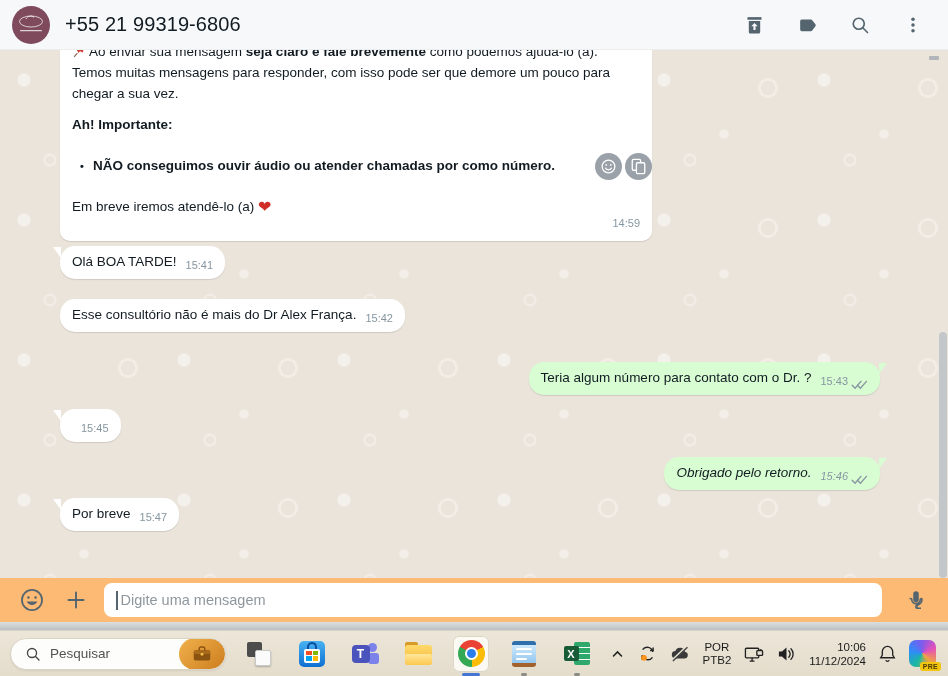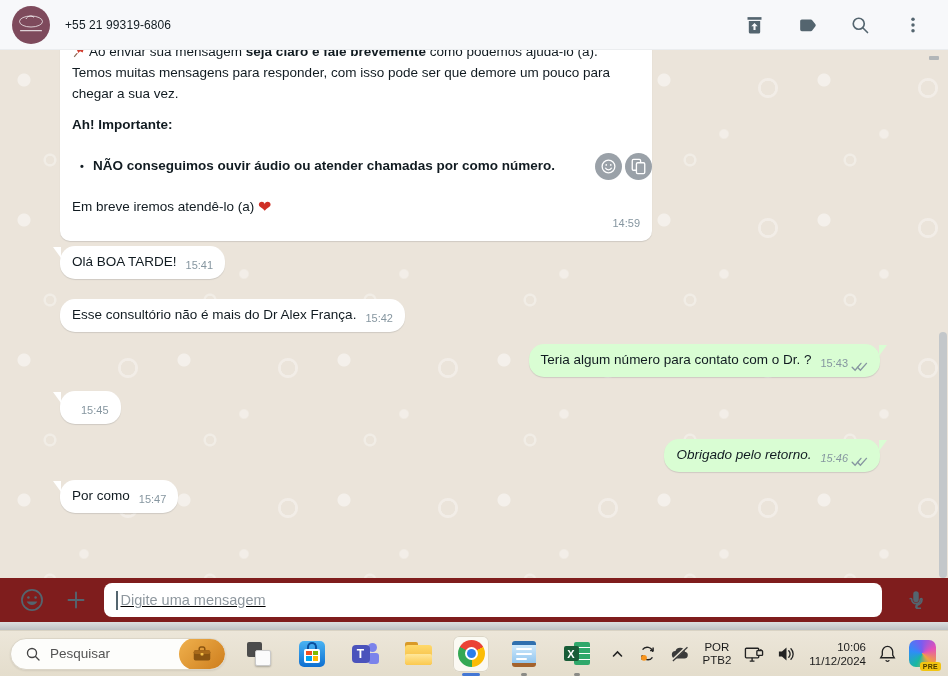--- a/index.html
+++ b/index.html
@@ -5,21 +5,21 @@
   * { margin:0; padding:0; box-sizing:border-box; }
   html,body { width:948px; height:676px; overflow:hidden; background:#fff;
     font-family:"Liberation Sans", sans-serif; }
   .screen { width:948px; height:676px; display:flex; flex-direction:column; position:relative; }
 
   
   .chat-header { height:50px; flex:0 0 50px; background:#f7f8fa; display:flex; align-items:center;
     padding:0 22px 0 12px; border-bottom:1px solid #ebedef; z-index:5; }
   .avatar { width:38px; height:38px; border-radius:50%; background:#7e4a5c; margin-right:15px;
     position:relative; overflow:hidden; flex:0 0 38px; cursor:pointer; }
-  .contact-name { font-size:12px; color:#111b21; letter-spacing:.1px; cursor:pointer; }
+  .contact-name { font-size:20px; color:#111b21; letter-spacing:.1px; cursor:pointer; }
   .header-actions { margin-left:auto; display:flex; align-items:center; gap:27px; }
   .hbtn { width:26px; height:26px; display:flex; align-items:center; justify-content:center; cursor:pointer; }
 
   
   .chat-area { flex:1 1 auto; position:relative; overflow:hidden; background-color:#ebe4da;
     background-image:
       radial-gradient(circle 9px at 24px 30px, rgba(255,255,255,.45) 6px, transparent 7px),
       radial-gradient(circle 6px at 84px 84px, rgba(255,255,255,.38) 4px, transparent 5.5px),
       radial-gradient(circle 11px at 128px 38px, transparent 7px, rgba(255,255,255,.35) 7.5px, rgba(255,255,255,.35) 9.5px, transparent 10.5px),
       radial-gradient(circle 7px at 50px 110px, transparent 4px, rgba(255,255,255,.32) 4.5px, rgba(255,255,255,.32) 6px, transparent 7px);
@@ -56,22 +56,22 @@
   .circle-btn { width:27px; height:27px; border-radius:50%; background:#9aa1a8;
     display:flex; align-items:center; justify-content:center; cursor:pointer; }
 
   
   .scroll-thumb { position:absolute; right:1px; top:282px; width:8px; height:246px;
     background:#c3c7ca; border-radius:4px; cursor:pointer; }
   .scroll-dash { position:absolute; right:9px; top:6px; width:10px; height:4px;
     background:#b2b6b8; border-radius:1px; }
 
   
-  .composer { flex:0 0 44px; background:#7f1d1d; display:flex; align-items:center;
-    padding:0 14px; gap:8px; z-index:5;text-decoration:underline; }
+  .composer { flex:0 0 44px; background:#fdba74; display:flex; align-items:center;
+    padding:0 14px; gap:8px; z-index:5; }
   .cbtn { width:36px; height:36px; display:flex; align-items:center; justify-content:center; cursor:pointer; }
   .input-box { flex:1; height:34px; background:#fff; border-radius:8px; display:flex;
     align-items:center; padding:0 12px; margin:0 8px 0 2px; cursor:text; }
   .caret { width:1.5px; height:19px; background:#54656f; margin-right:3px; }
   .placeholder { color:#8e979e; font-size:14.5px; }
 
   
   .window-edge { flex:0 0 8px; background:linear-gradient(180deg,#dcdfe0,#bdc1c3); }
 
   
@@ -220,21 +220,21 @@
     </div>
 
     <div class="row in" style="margin-top:20px;">
       <div class="msg s">
         <span>Esse consultório não é mais do Dr Alex França.</span><span class="meta">
             <span>15:42</span>
           </span>
       </div>
     </div>
 
-    <div class="row out" style="margin-top:12px;">
+    <div class="row out" style="margin-top:30px;">
       <div class="msg s out-bubble">
         <svg class="tailsvg tr" width="8" height="11" viewBox="0 0 8 11">
             <path d="M0 0h8L0 11z" fill="#d9fdd3"></path>
           </svg>
         <span>Teria algum número para contato com o Dr. ?</span><span class="meta">
             <span>15:43</span>
           <svg width="17" height="11" viewBox="0 0 18 12">
               <path d="M1 6.8l3.2 3.2L10.6 2.6" stroke="#8696a0" stroke-width="1.5" fill="none" stroke-linecap="round"></path>
               <path d="M6.8 6.8L10 10l6.6-7.4" stroke="#8696a0" stroke-width="1.5" fill="none" stroke-linecap="round"></path>
             </svg>
@@ -266,21 +266,21 @@
             </svg>
         </span>
       </div>
     </div>
 
     <div class="row in" style="margin-top:8px;">
       <div class="msg s">
         <svg class="tailsvg tl" width="8" height="11" viewBox="0 0 8 11">
             <path d="M8 0H0l8 11z" fill="#fff"></path>
           </svg>
-        <span>Por como</span><span class="meta">
+        <span>Por breve</span><span class="meta">
             <span>15:47</span>
           </span>
       </div>
     </div>
 
     <div class="hover-actions">
       <div class="circle-btn">
         <svg width="17" height="17" viewBox="0 0 24 24" fill="none" stroke="#fff" stroke-width="1.8">
             <circle cx="12" cy="12" r="9"></circle>
             <circle cx="8.8" cy="9.8" r="1.2" fill="#fff" stroke="none"></circle>

